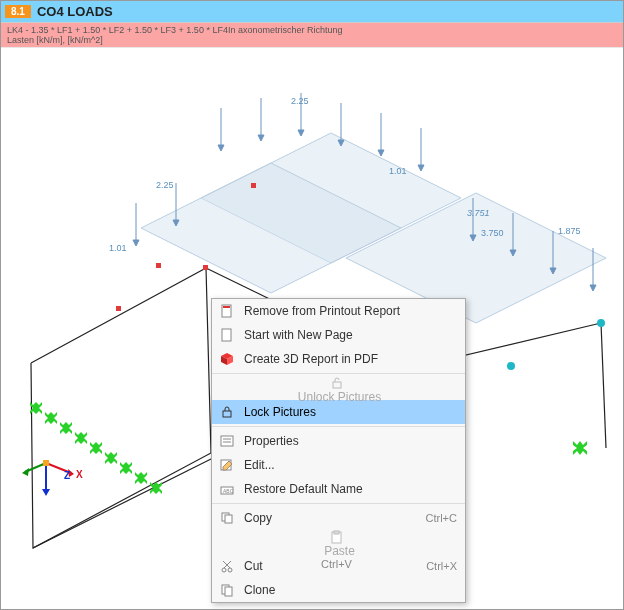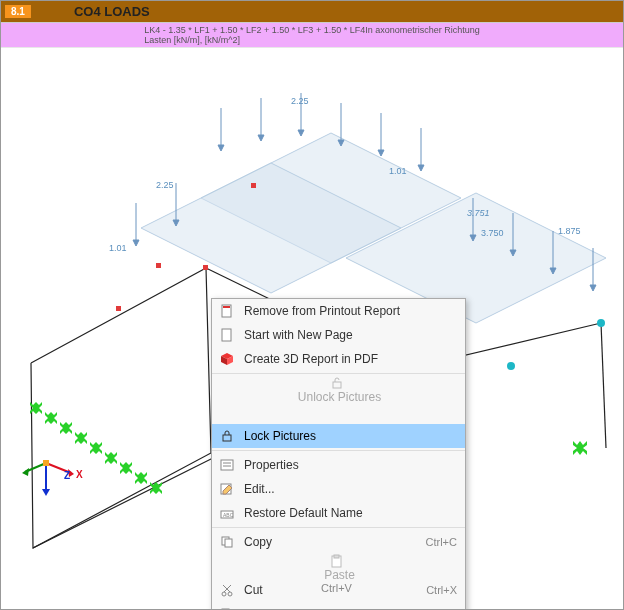--- a/index.html
+++ b/index.html
@@ -12,44 +12,43 @@
     overflow: hidden;
     position: relative;
     border: 1px solid #999;
   }
   .header {
     display: flex;
     align-items: center;
     height: 22px;
     border-bottom: 1px solid #ccc;
     padding-left: 4px;
-    background: #a16207;
+    background: #7dd3fc;
   }
   .badge {
     background: #f7941d;
     color: #fff;
     font-weight: bold;
     font-size: 10px;
     padding: 1px 6px;
     margin-right: 6px;
   }
   .title {
     font-weight: bold;
     font-size: 13px;
     color: #222;
-    margin-left: 37px;
   }
   .subheader {
     display: flex;
-    justify-content: center;
+    justify-content: flex-start;
     font-size: 9px;
     color: #555;
     padding: 2px 6px;
     border-bottom: 1px solid #e8e8e8;
-    background: #f0abfc;
+    background: #fca5a5;
   }
   .canvas {
     position: relative;
     width: 100%;
     height: calc(100% - 42px);
     background: #fff;
   }
   .context-menu {
     position: absolute;
     top: 250px;
@@ -80,21 +79,20 @@
     flex: 1;
     padding-left: 6px;
   }
   .menu-item .shortcut {
     color: #888;
     font-size: 11px;
   }
   .menu-item.highlight {
     background: #9fd2ff;
     color: #000;
-    margin-top: 24px;
   }
   .menu-item.disabled {
     color: #aaa;
     flex-direction: column;
   }
   .menu-sep {
     height: 1px;
     background: #ddd;
     margin: 2px 0;
   }

